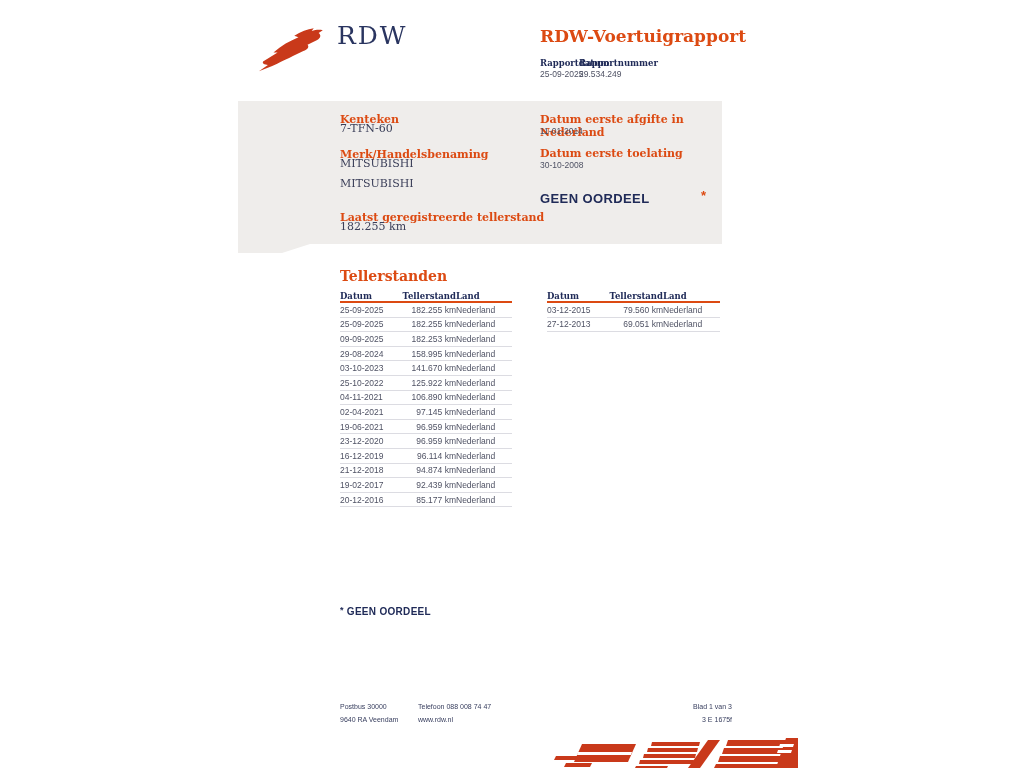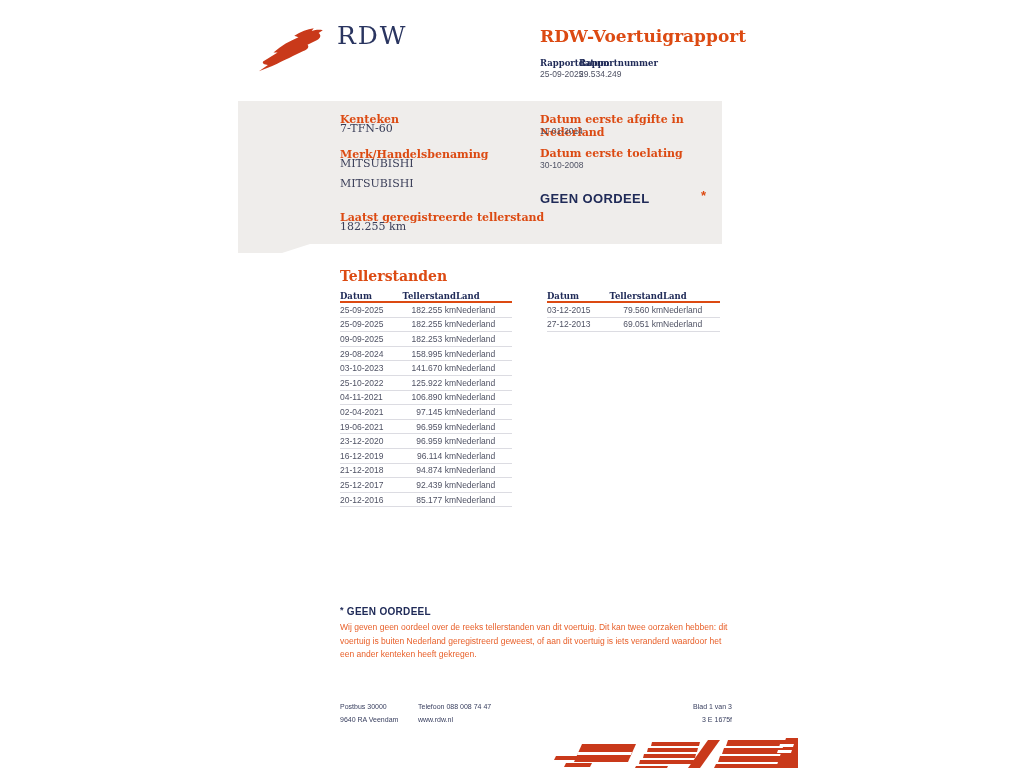--- a/index.html
+++ b/index.html
@@ -165,21 +165,21 @@
           <span class="c0">16-12-2019</span>
           <span class="c1">96.114 km</span>
           <span class="c2">Nederland</span>
         </div>
         <div class="trow">
           <span class="c0">21-12-2018</span>
           <span class="c1">94.874 km</span>
           <span class="c2">Nederland</span>
         </div>
         <div class="trow">
-          <span class="c0">25-12-2017</span>
+          <span class="c0">19-02-2017</span>
           <span class="c1">92.439 km</span>
           <span class="c2">Nederland</span>
         </div>
         <div class="trow">
           <span class="c0">20-12-2016</span>
           <span class="c1">85.177 km</span>
           <span class="c2">Nederland</span>
         </div>
       </div>
   </div>
@@ -198,21 +198,20 @@
         </div>
         <div class="trow">
           <span class="c0">27-12-2013</span>
           <span class="c1">69.051 km</span>
           <span class="c2">Nederland</span>
         </div>
       </div>
   </div>
 
   <div class="footnote-title"><span class="mark">*</span><span>GEEN OORDEEL</span></div>
-  <div class="footnote-text">Wij geven geen oordeel over de reeks tellerstanden van dit voertuig. Dit kan twee oorzaken hebben: dit voertuig is buiten Nederland geregistreerd geweest, of aan dit voertuig is iets veranderd waardoor het een ander kenteken heeft gekregen.</div>
 
   <div class="foot fy1 fa">Postbus 30000</div>
   <div class="foot fy2 fa">9640 RA Veendam</div>
   <div class="foot fy1 fb">Telefoon 088 008 74 47</div>
   <div class="foot fy2 fb">www.rdw.nl</div>
   <div class="foot fy1 fc">Blad 1 van 3</div>
   <div class="foot fy2 fc">3 E 1675f</div>
 
   <div class="deco">
     <svg width="250" height="32" viewBox="0 0 250 32" aria-hidden="true">

